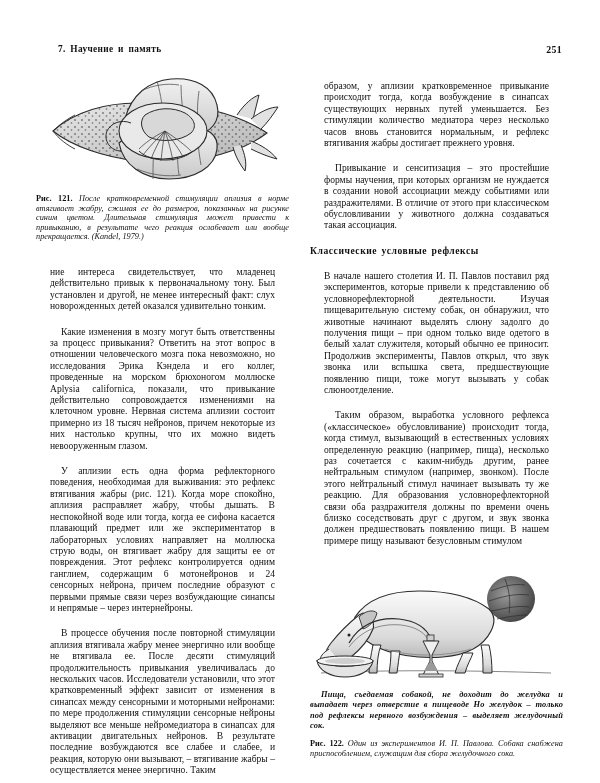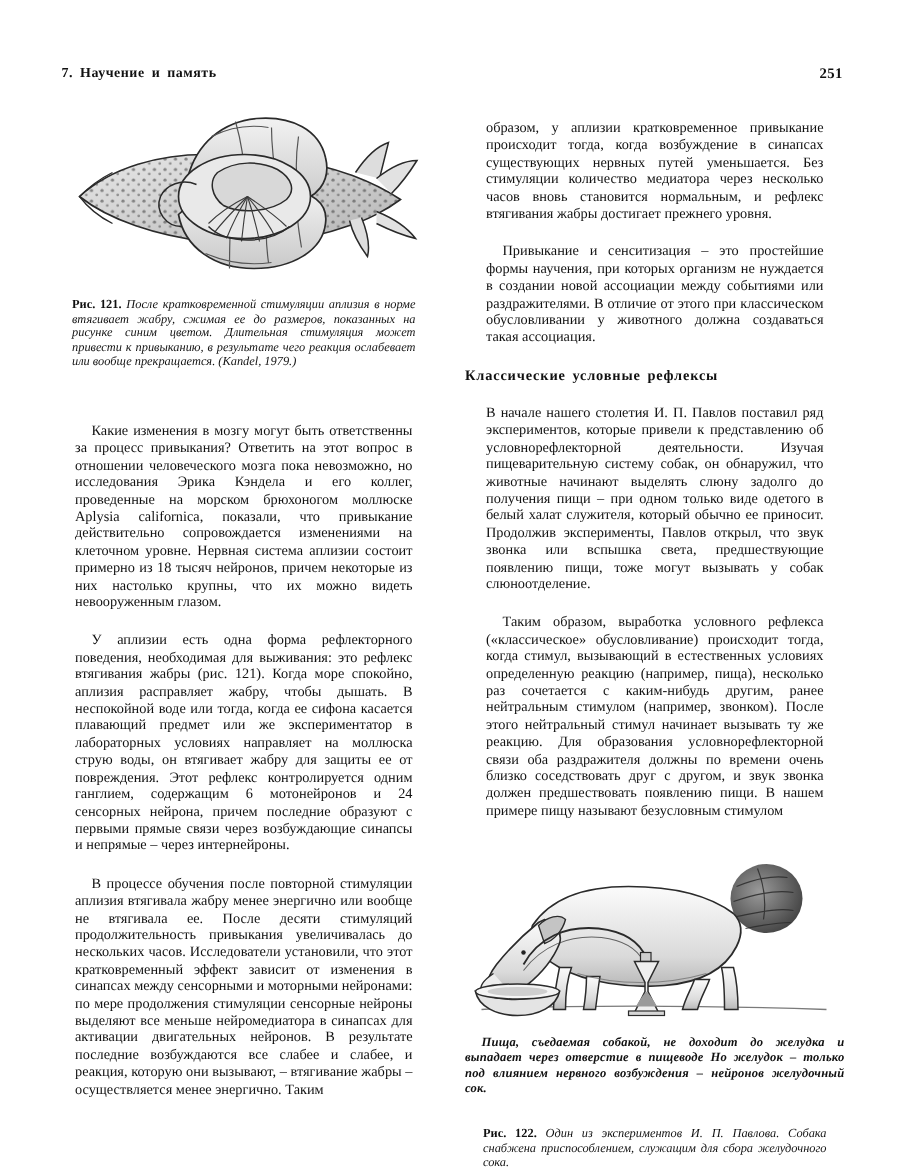--- a/index.html
+++ b/index.html
@@ -19,21 +19,21 @@
   }
   
   .runhead{
     position:relative;
     height:22px;
     font-size:9.3px;
     font-weight:bold;
     letter-spacing:.35px;
   }
   .runhead .chap{
-    position:absolute;left:5px;top:0;
+    position:absolute;left:22px;top:0;
     white-space:nowrap;
     word-spacing:2px;
   }
   .runhead .pageno{
     position:absolute;right:2px;top:0;
     font-weight:bold;
     font-size:9.8px;
   }
   
   .cols{
@@ -51,21 +51,21 @@
     text-align:justify;
     text-justify:inter-word;
     hyphens:none;
   }
   p.indent{text-indent:11px;}
   .caption{
     font-size:8.25px;
     line-height:9.6px;
     font-style:italic;
     text-align:justify;
-    margin:12px;
+    margin:0;
   }
   .caption b, .caption .lbl{
     font-style:normal;
     font-weight:bold;
   }
   .boldcap{
     font-size:8.4px;
     line-height:10.2px;
     font-style:italic;
     font-weight:bold;
@@ -166,20 +166,21 @@
           <path d="M86,54 C76,50 66,54 62,62 C58,72 66,82 76,82" fill="none" stroke="#2a2a2a" stroke-width="1"></path>
 
           <path d="M8,62 C14,56 22,50 30,46 M8,62 C14,70 22,76 30,80" fill="none" stroke="#2a2a2a" stroke-width=".9"></path>
         </svg>
       </div>
 
       <p class="caption"><span class="lbl">Рис. 121.</span> <span>После кратковременной стимуляции аплизия в норме втягивает жабру, сжимая ее до размеров, показанных на рисунке синим цветом. Длительная стимуляция может привести к привыканию, в результате чего реакция ослабевает или вообще прекращается. (Kandel, 1979.)</span></p>
 
       <div class="sp10"></div>
 
+      <p>ние интереса свидетельствует, что младенец действительно привык к первоначальному тону. Был установлен и другой, не менее интересный факт: слух новорожденных детей оказался удивительно тонким.</p>
       <p class="indent"><span>Какие изменения в мозгу могут быть ответственны за процесс привыкания? Ответить на этот вопрос в отношении человеческого мозга пока невозможно, но исследования Эрика Кэндела и его коллег, проведенные на морском брюхоногом моллюске </span><span class="it">Aplysia</span> <span>californica, показали, что привыкание действительно сопровождается изменениями на клеточном уровне. Нервная система аплизии состоит примерно из 18 тысяч нейронов, причем некоторые из них настолько крупны, что их можно видеть невооруженным глазом.</span></p>
       <p class="indent">У аплизии есть одна форма рефлекторного поведения, необходимая для выживания: это рефлекс втягивания жабры (рис. 121). Когда море спокойно, аплизия расправляет жабру, чтобы дышать. В неспокойной воде или тогда, когда ее сифона касается плавающий предмет или же экспериментатор в лабораторных условиях направляет на моллюска струю воды, он втягивает жабру для защиты ее от повреждения. Этот рефлекс контролируется одним ганглием, содержащим 6 мотонейронов и 24 сенсорных нейрона, причем последние образуют с первыми прямые связи через возбуждающие синапсы и непрямые – через интернейроны.</p>
       <p class="indent">В процессе обучения после повторной стимуляции аплизия втягивала жабру менее энергично или вообще не втягивала ее. После десяти стимуляций продолжительность привыкания увеличивалась до нескольких часов. Исследователи установили, что этот кратковременный эффект зависит от изменения в синапсах между сенсорными и моторными нейронами: по мере продолжения стимуляции сенсорные нейроны выделяют все меньше нейромедиатора в синапсах для активации двигательных нейронов. В результате последние возбуждаются все слабее и слабее, и реакция, которую они вызывают, – втягивание жабры – осуществляется менее энергично. Таким</p>
     </div>
 
     <div class="col">
 
       <p>образом, у аплизии кратковременное привыкание происходит тогда, когда возбуждение в синапсах существующих нервных путей уменьшается. Без стимуляции количество медиатора через несколько часов вновь становится нормальным, и рефлекс втягивания жабры достигает прежнего уровня.</p>
       <p class="indent">Привыкание и сенситизация – это простейшие формы научения, при которых организм не нуждается в создании новой ассоциации между событиями или раздражителями. В отличие от этого при классическом обусловливании у животного должна создаваться такая ассоциация.</p>
 
@@ -242,20 +243,20 @@
           <path d="M109,110 L123,110 C121,106 118,102 116,100 C114,102 111,106 109,110 Z" fill="#9a9a9a"></path>
           <rect x="104" y="113" width="24" height="3" fill="#d6d6d6" stroke="#2b2b2b" stroke-width=".8"></rect>
 
           <path d="M2,100 C4,110 16,116 30,116 C44,116 56,110 58,100
                    C48,104 34,106 22,105 C14,104 6,102 2,100 Z" fill="#e4e4e4" stroke="#2b2b2b" stroke-width="1.05"></path>
           <ellipse cx="30" cy="100" rx="28" ry="5" fill="#f4f4f4" stroke="#2b2b2b" stroke-width="1"></ellipse>
           <ellipse cx="30" cy="100" rx="20" ry="3" fill="#cfcfcf" stroke="none"></ellipse>
         </svg>
       </div>
 
-      <p class="boldcap">Пища, съедаемая собакой, не доходит до желудка и выпадает через отверстие в пищеводе Но желудок – только под влиянием нервного возбуждения – нейронов желудочный сок.</p>
+      <p class="boldcap">Пища, съедаемая собакой, не доходит до желудка и выпадает через отверстие в пищеводе Но желудок – только под рефлексы нервного возбуждения – выделяет желудочный сок.</p>
 
       <div class="sp8"></div>
 
       <p class="caption"><span class="lbl">Рис. 122.</span> <span>Один из экспериментов И. П. Павлова. Собака снабжена приспособлением, служащим для сбора желудочного сока.</span></p>
     </div>
   </div>
 </div>
 
 </body></html>

